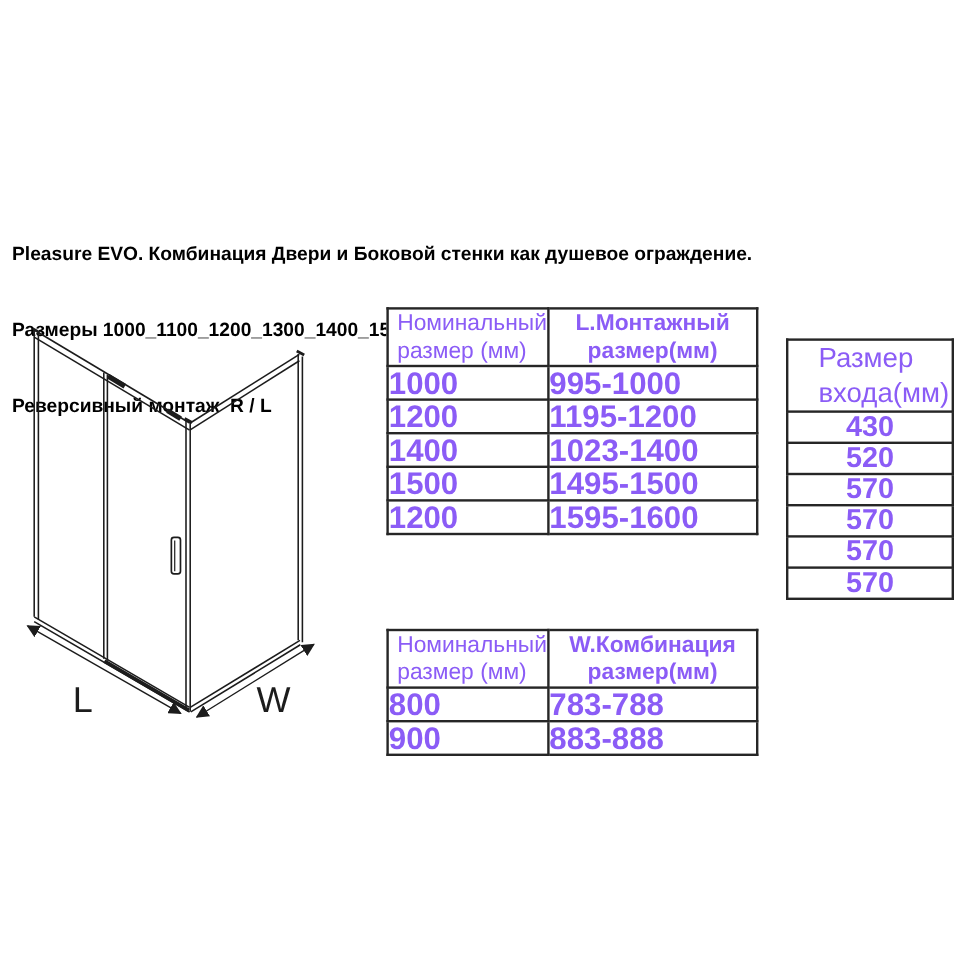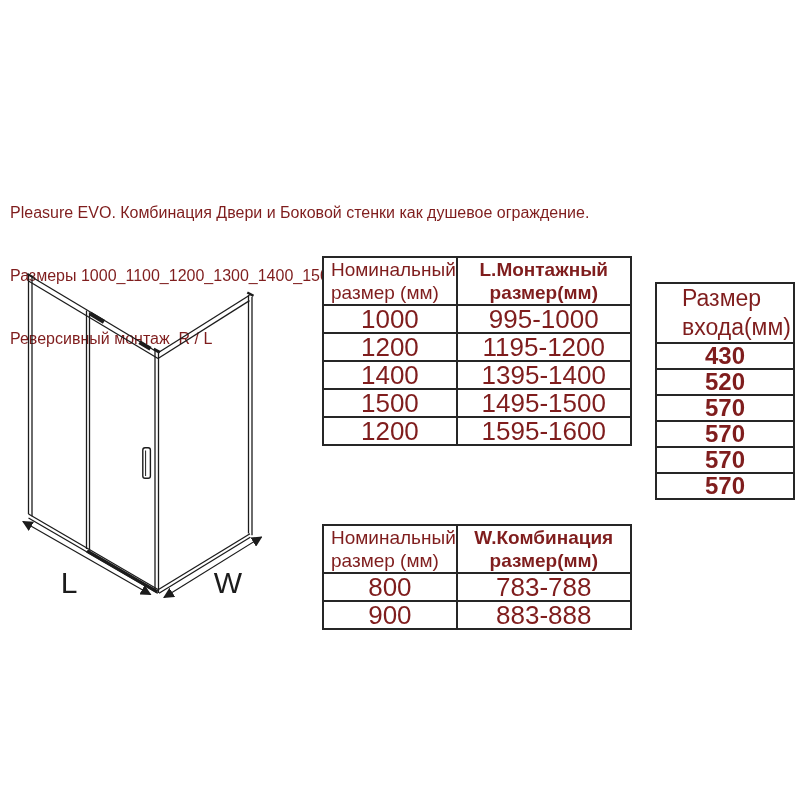--- a/index.html
+++ b/index.html
@@ -4,36 +4,36 @@
 <style>
   html,body{margin:0;padding:0;}
   body{
     width:800px;height:800px;position:relative;overflow:hidden;
     background:#ffffff;color:#1a1a1a;
     font-family:"Liberation Sans", sans-serif;
   }
   
   .title-block{
     position:absolute;left:10px;top:160px;width:640px;
-    font-weight:normal;font-size:16px;line-height:21px;
-    white-space:pre-wrap;color:#7f1d1d;
+    font-weight:bold;font-size:16px;line-height:21px;
+    white-space:pre-wrap;color:#000000;
   }
   
   table.tbl{
     position:absolute;border-collapse:collapse;table-layout:fixed;
-    background:#ffffff;color:#7f1d1d;
+    background:#ffffff;color:#8b5cf6;
   }
   .tbl th,.tbl td{
     border:2px solid #262626;padding:0;margin:0;
     font-family:"Liberation Sans", sans-serif;
   }
   
   .lw-table td{
-    height:24px;font-size:26px;line-height:26px;text-align:center;
-    font-weight:normal;letter-spacing:0;
+    height:24px;font-size:26px;line-height:26px;text-align:left;
+    font-weight:bold;letter-spacing:0;
   }
   .lw-table th{
     height:46px;font-size:19px;line-height:23px;font-weight:normal;
     white-space:pre-line;vertical-align:middle;
   }
   .lw-table th.col-nominal{text-align:left;padding-left:7px;}
   .lw-table th.col-mounting{text-align:center;font-weight:bold;}
   .l-table{left:322px;top:256px;}
   .w-table{left:322px;top:524px;}
   
@@ -131,21 +131,21 @@
     <tr>
       <td>1000</td>
       <td>995-1000</td>
     </tr>
     <tr>
       <td>1200</td>
       <td>1195-1200</td>
     </tr>
     <tr>
       <td>1400</td>
-      <td>1395-1400</td>
+      <td>1023-1400</td>
     </tr>
     <tr>
       <td>1500</td>
       <td>1495-1500</td>
     </tr>
     <tr>
       <td>1200</td>
       <td>1595-1600</td>
     </tr>
   </tbody>

